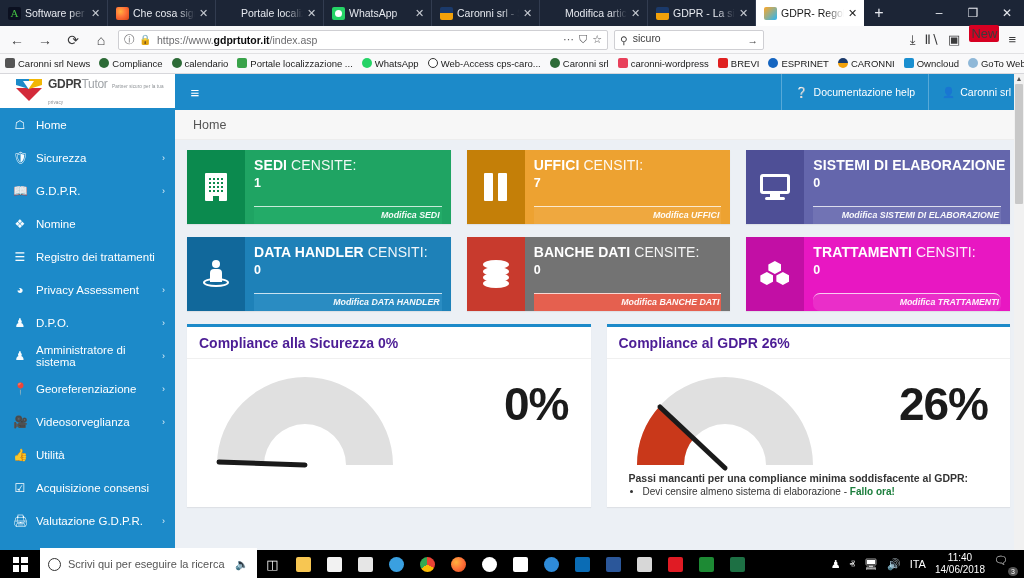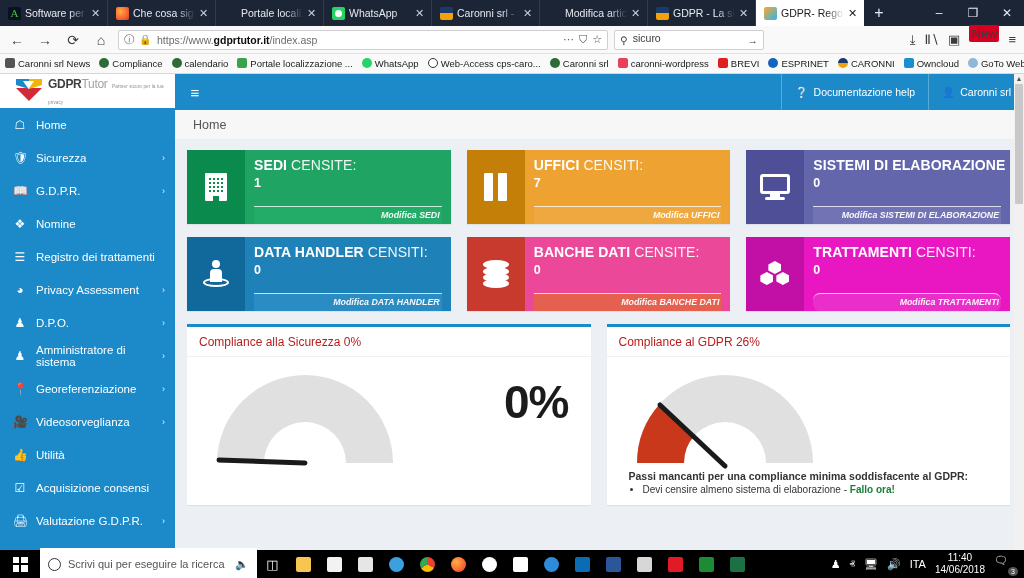--- a/index.html
+++ b/index.html
@@ -151,21 +151,21 @@
   .g-db { width:26px;height:28px;position:relative; }
   .g-db i { position:absolute;left:0;width:26px;height:9px;background:#fff;border-radius:50%; }
   .g-cubes { width:30px;height:26px;position:relative; }
   .g-cubes i { position:absolute;width:13px;height:13px;background:#fff;
                clip-path: polygon(50% 0,100% 27%,100% 73%,50% 100%,0 73%,0 27%); }
 
   .chartrow { display: flex; gap: 16px; }
   .panel { flex: 1 1 0; background: #fff; border-top: 3px solid #1c8ac9; min-width: 0;
            box-shadow: 0 1px 1px rgba(0,0,0,.06); }
   .panel-hdr { padding: 8px 12px 7px 12px; border-bottom: 1px solid #f0f0f0;
-               font-size: 12px; font-weight: 400; color: #b91c1c; }
+               font-size: 14px; font-weight: 700; color: #4c1d95; }
   .panel-body { padding: 6px 10px 0 10px; position: relative; height: 148px; }
   .gauge-wrap { display: flex; align-items: flex-start; }
   .gauge { position: relative; width: 205px; height: 105px; margin-left: 6px; }
   .gauge svg { display: block; }
   .gauge-num { margin-left: auto; font-size: 46px; font-weight: 700; color: #1b1b1b;
                line-height: 1; padding-top: 16px; padding-right: 12px; letter-spacing: -1px; }
   .missing-title { font-size: 10.5px; font-weight: 700; color: #333; padding: 2px 12px 0 12px; }
   .missing-list { font-size: 10px; color: #333; padding: 2px 12px 0 26px; }
   .missing-list li { list-style: disc; }
   .missing-list a { color: #1b7e3c; font-weight: 700; text-decoration: none; }
@@ -484,21 +484,21 @@
                 <u></u>
                 <b></b>
               </span>
           </div>
           <div class="sc-body">
             <div class="sc-title"><b>DATA HANDLER</b><span> CENSITI:</span></div>
             <div class="sc-value">0</div>
             <div class="sc-foot" style="background:#2a8cc2;">Modifica DATA HANDLER</div>
           </div>
         </div>
-        <div class="statcard" style="background:#ec4899;">
+        <div class="statcard" style="background:#737373;">
           <div class="sc-icon" style="background:#c83a2d;">
             <span class="g-db">
               <i style="top:0;"></i>
                 <i style="top:6.5px;"></i>
                 <i style="top:13px;"></i>
                 <i style="top:19px;"></i>
             </span>
           </div>
           <div class="sc-body">
             <div class="sc-title"><b>BANCHE DATI</b><span> CENSITE:</span></div>
@@ -543,20 +543,21 @@
           <div class="panel-hdr">Compliance al GDPR 26%</div>
           <div class="panel-body">
             <div class="gauge-wrap">
               <div class="gauge">
                 <svg width="205" height="108" viewBox="0 0 205 108">
                   <path d="M 14 100 A 88 88 0 0 1 190 100 L 143 100 A 41 41 0 0 0 61 100 Z" fill="#e0e0e0"></path>
                   <path d="M 14 100 A 88 88 0 0 1 36.8 41.1 L 71.5 72.5 A 41 41 0 0 0 61 100 Z" fill="#c9381a"></path>
                   <line x1="102" y1="103" x2="37" y2="42" stroke="#1a1a1a" stroke-width="5" stroke-linecap="round"></line>
                 </svg>
               </div>
+              <div class="gauge-num">26%</div>
             </div>
             <div class="missing-title">Passi mancanti per una compliance minima soddisfacente al GDPR:</div>
             <ul class="missing-list">
               <li><span>Devi censire almeno sistema di elaborazione - </span><a href="#">Fallo ora!</a></li>
             </ul>
           </div>
         </div>
 
       </div>
     </div>

